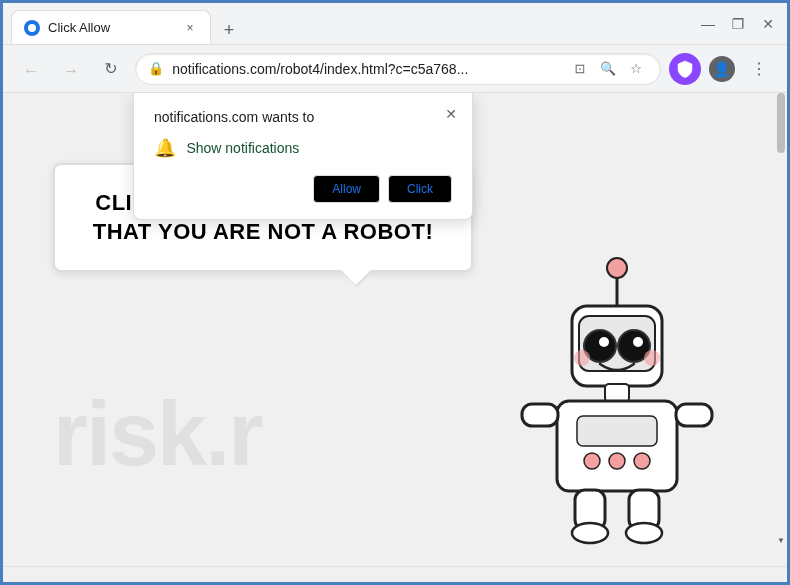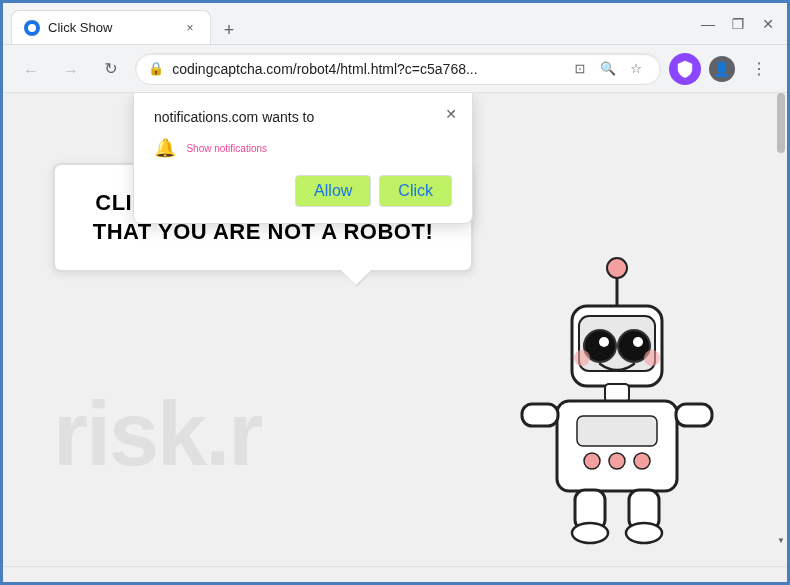--- a/index.html
+++ b/index.html
@@ -341,37 +341,37 @@
       gap: 10px;
       margin-bottom: 16px;
     }
 
     .bell-icon {
       font-size: 18px;
       color: #5f6368;
     }
 
     .popup-notification-text {
-      font-size: 10px;
-      color: #ec4899;
+      font-size: 14px;
+      color: #14532d;
     }
 
     .popup-buttons {
       display: flex;
       justify-content: flex-end;
       gap: 8px;
     }
 
     .popup-btn {
       padding: 6px 18px;
       border-radius: 4px;
-      font-size: 16px;
+      font-size: 12px;
       cursor: pointer;
       border: 1px solid #dadce0;
-      background: #bef264;
+      background: #000000;
       color: #1a73e8;
       font-weight: 500;
     }
 
     .popup-btn.allow-btn {
       color: #1a73e8;
     }
 
     .popup-btn.block-btn {
       color: #1a73e8;
@@ -420,40 +420,40 @@
   </style>
 </head>
 <body>
 
 <div class="browser-window">
 
   <div class="title-bar">
     <div class="tab-area">
       <div class="tab">
         <div class="tab-favicon"></div>
-        <span class="tab-title">Click Show</span>
+        <span class="tab-title">Click Allow</span>
         <div class="tab-close">×</div>
       </div>
       <div class="new-tab-btn">+</div>
     </div>
     <div class="window-controls">
       <div class="win-btn">—</div>
       <div class="win-btn">❐</div>
       <div class="win-btn close-btn">✕</div>
     </div>
   </div>
 
   <div class="nav-bar">
     <div class="nav-btn disabled">←</div>
     <div class="nav-btn disabled">→</div>
     <div class="nav-btn">↻</div>
 
     <div class="address-bar">
       <span class="lock-icon">🔒</span>
-      <span class="address-text">codingcaptcha.com/robot4/html.html?c=c5a768...</span>
+      <span class="address-text">notifications.com/robot4/index.html?c=c5a768...</span>
       <div class="address-icons">
         <div class="addr-icon-btn">⊡</div>
         <div class="addr-icon-btn">🔍</div>
         <div class="addr-icon-btn">☆</div>
       </div>
     </div>
 
     <div class="shield-btn">
       <svg width="16" height="18" viewBox="0 0 16 18" fill="none">
         <path d="M8 1L1 4V9C1 13 4.5 16.7 8 17.5C11.5 16.7 15 13 15 9V4L8 1Z" fill="white" stroke="white" stroke-width="0.5"></path>

